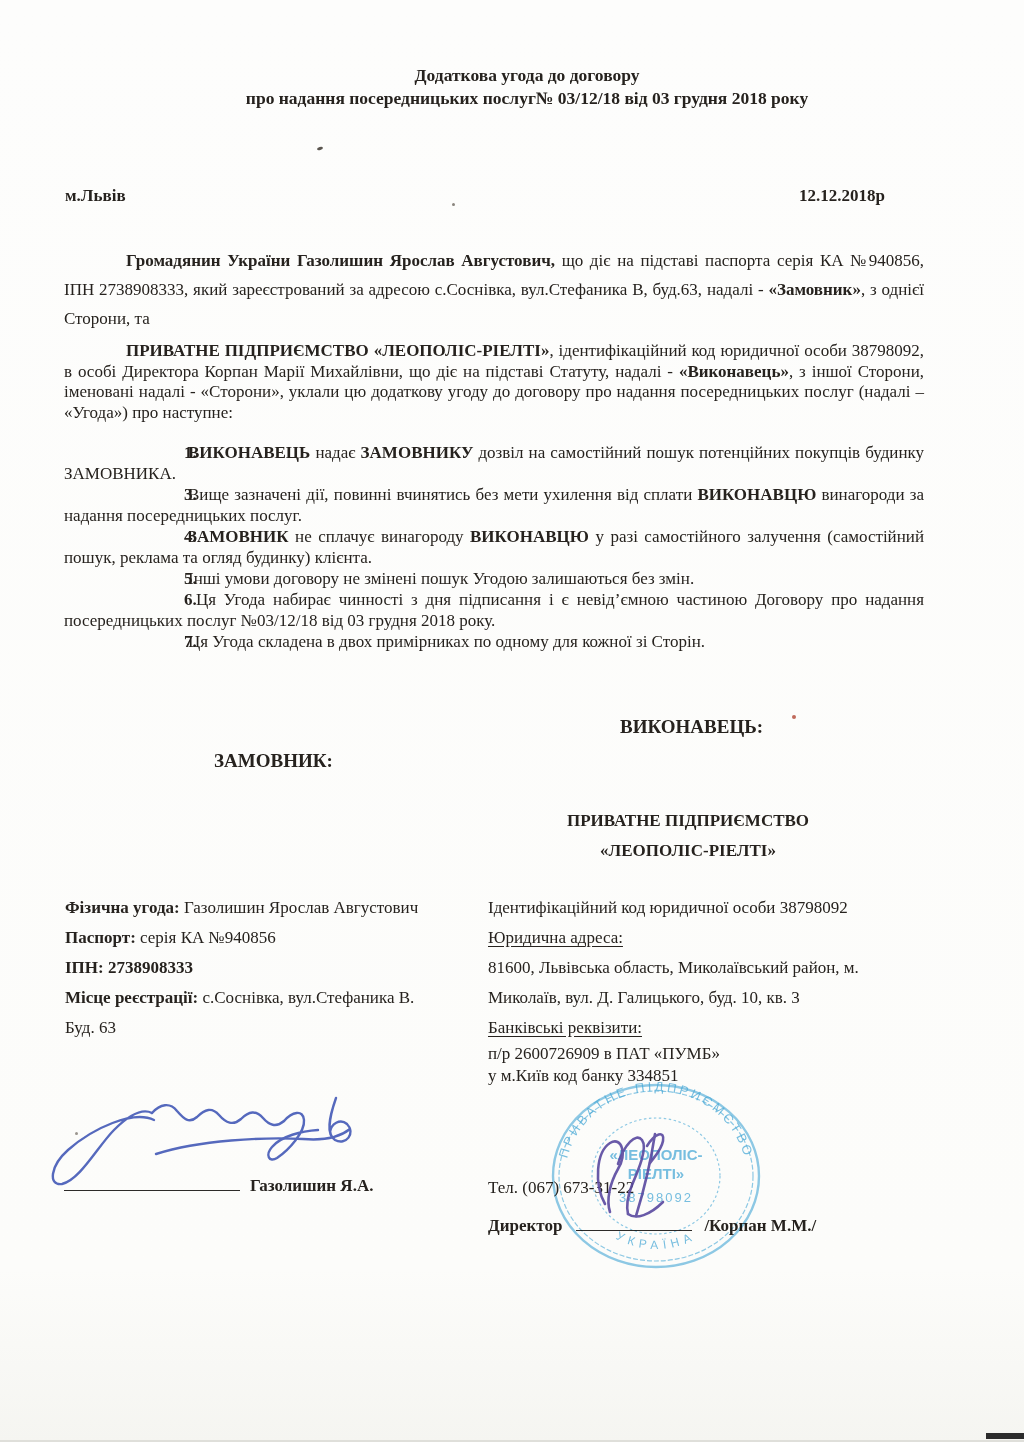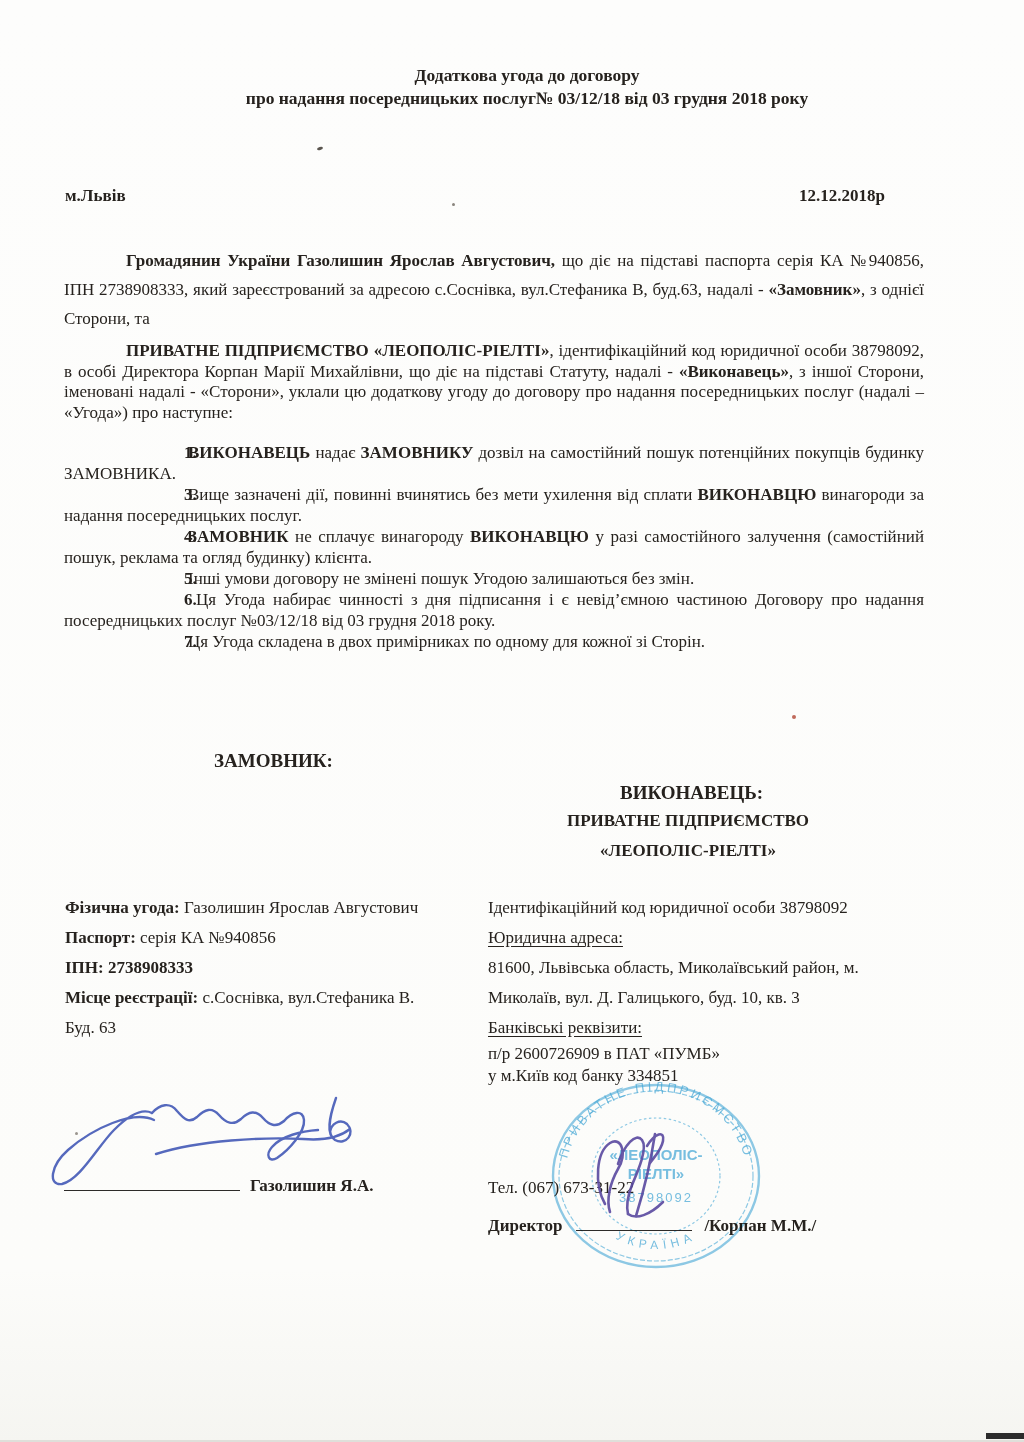--- a/index.html
+++ b/index.html
@@ -69,21 +69,21 @@
   <div class="clauses">
       <p class="clause"><span class="num">1.</span><span class="b">ВИКОНАВЕЦЬ</span><span> надає </span><span class="b">ЗАМОВНИКУ</span><span> дозвіл на самостійний пошук потенційних покупців будинку ЗАМОВНИКА.</span></p>
       <p class="clause"><span class="num">3.</span><span>Вище зазначені дії, повинні вчинятись без мети ухилення від сплати </span><span class="b">ВИКОНАВЦЮ</span><span> винагороди за надання посередницьких послуг.</span></p>
       <p class="clause"><span class="num">4.</span><span class="b">ЗАМОВНИК</span><span> не сплачує винагороду </span><span class="b">ВИКОНАВЦЮ</span><span> у разі самостійного залучення (самостійний пошук, реклама та огляд будинку) клієнта.</span></p>
       <p class="clause"><span class="num">5.</span><span>Інші умови договору не змінені пошук Угодою залишаються без змін.</span></p>
       <p class="clause"><span class="num">6.</span><span> Ця Угода набирає чинності з дня  підписання і є невід’ємною частиною Договору про надання посередницьких послуг №03/12/18 від 03 грудня 2018 року.</span></p>
       <p class="clause"><span class="num">7.</span><span>Ця Угода складена в двох примірниках по одному для кожної зі Сторін.</span></p>
     </div>
 
   <div class="party-heading" id="customer-heading" style="left:214px;top:750px;">ЗАМОВНИК:</div>
-  <div class="party-heading" id="executor-heading" style="left:620px;top:782px;font-family:Liberation Serif, serif;">ВИКОНАВЕЦЬ:</div>
+  <div class="party-heading" id="executor-heading" style="left:620px;top:716px;font-family:Liberation Serif, serif;">ВИКОНАВЕЦЬ:</div>
 
   <div class="company">
     <div>ПРИВАТНЕ ПІДПРИЄМСТВО</div>
     <div>«ЛЕОПОЛІС-РІЕЛТІ»</div>
   </div>
 
   <div class="col" id="customer-col">
       <div class="row"><span class="b">Фізична угода:</span><span> Газолишин Ярослав Августович</span></div>
       <div class="row"><span class="b">Паспорт:</span><span> серія КА №940856</span></div>
       <div class="row"><span class="b">ІПН: 2738908333</span></div>

